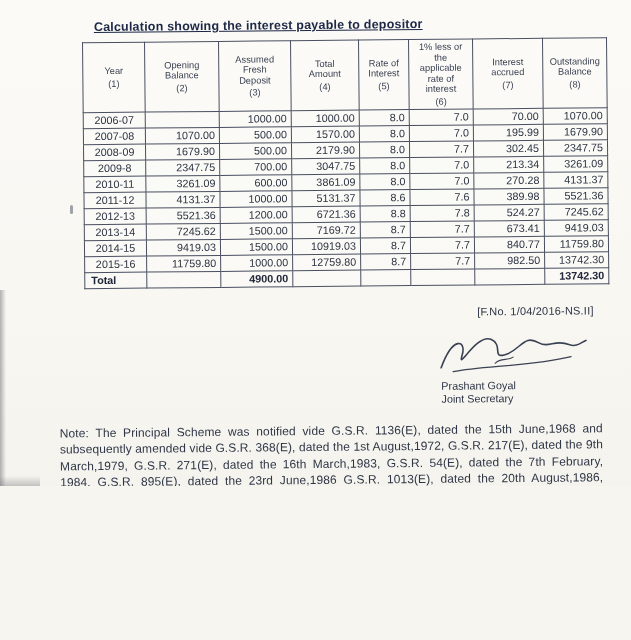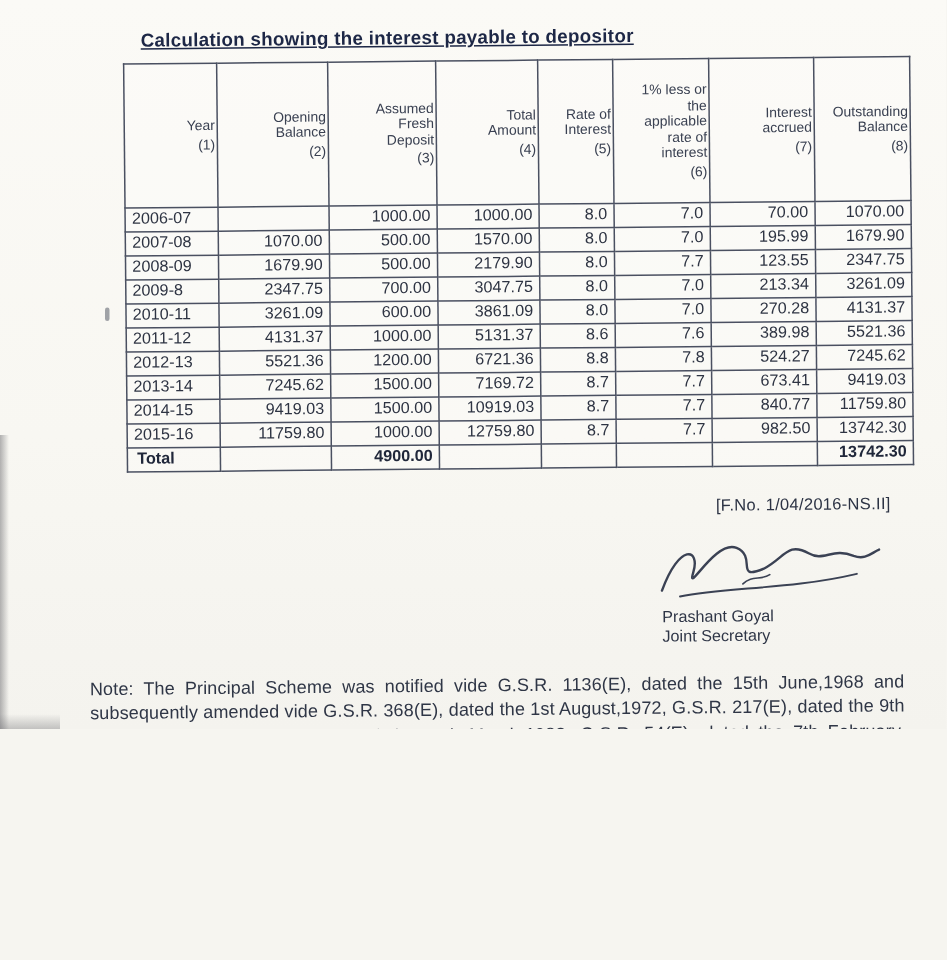--- a/index.html
+++ b/index.html
@@ -41,29 +41,29 @@
   .calc-table th, .calc-table td {
     border: 1px solid #4a5061;
     padding: 1px 4px;
     line-height: 13px;
     background: rgba(255,255,255,0.25);
   }
   .calc-table th {
     font-weight: normal;
     font-size: 9.3px;
     line-height: 10.5px;
-    text-align: right;
+    text-align: center;
     vertical-align: middle;
     color: #3a4152;
-    padding: 15px 1px;
+    padding: 2px 1px;
   }
   .h-label { white-space: pre-line; }
   .h-num { margin-top: 2px; }
   td.c-num { text-align: right; }
-  td.c-year { text-align: left; }
+  td.c-year { text-align: center; }
   tfoot td { font-weight: bold; color: #20273a; }
   tfoot td.c-year { text-align: left; padding-left: 6px; }
   .fileno {
     margin: 20px 38px 0 0;
     text-align: right;
     font-size: 11px;
     color: #2c3344;
     letter-spacing: 0.2px;
   }
   .sig-block {
@@ -189,21 +189,21 @@
             <td class="c-num">195.99</td>
             <td class="c-num">1679.90</td>
           </tr>
           <tr>
             <td class="c-year">2008-09</td>
             <td class="c-num">1679.90</td>
             <td class="c-num">500.00</td>
             <td class="c-num">2179.90</td>
             <td class="c-num">8.0</td>
             <td class="c-num">7.7</td>
-            <td class="c-num">123.55</td>
+            <td class="c-num">302.45</td>
             <td class="c-num">2347.75</td>
           </tr>
           <tr>
             <td class="c-year">2009-8</td>
             <td class="c-num">2347.75</td>
             <td class="c-num">700.00</td>
             <td class="c-num">3047.75</td>
             <td class="c-num">8.0</td>
             <td class="c-num">7.0</td>
             <td class="c-num">213.34</td>

